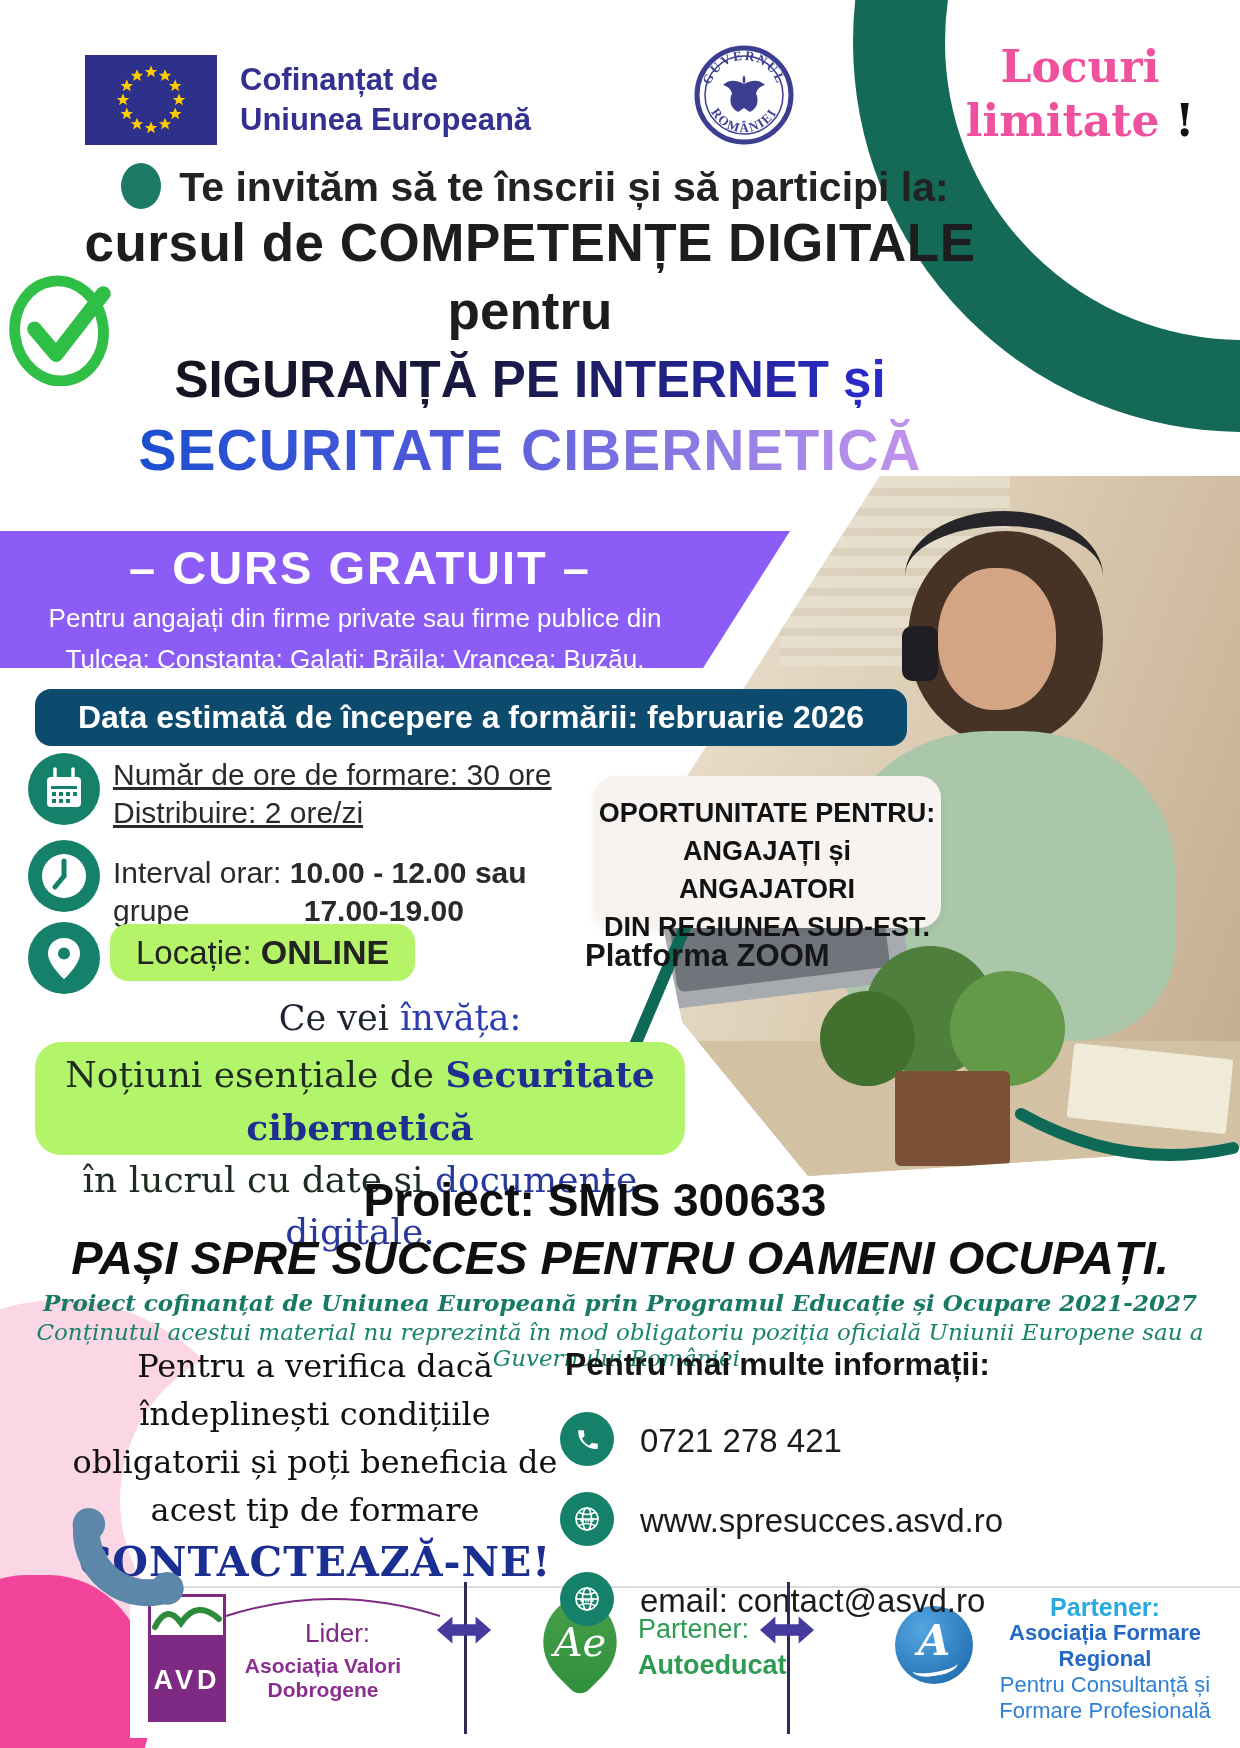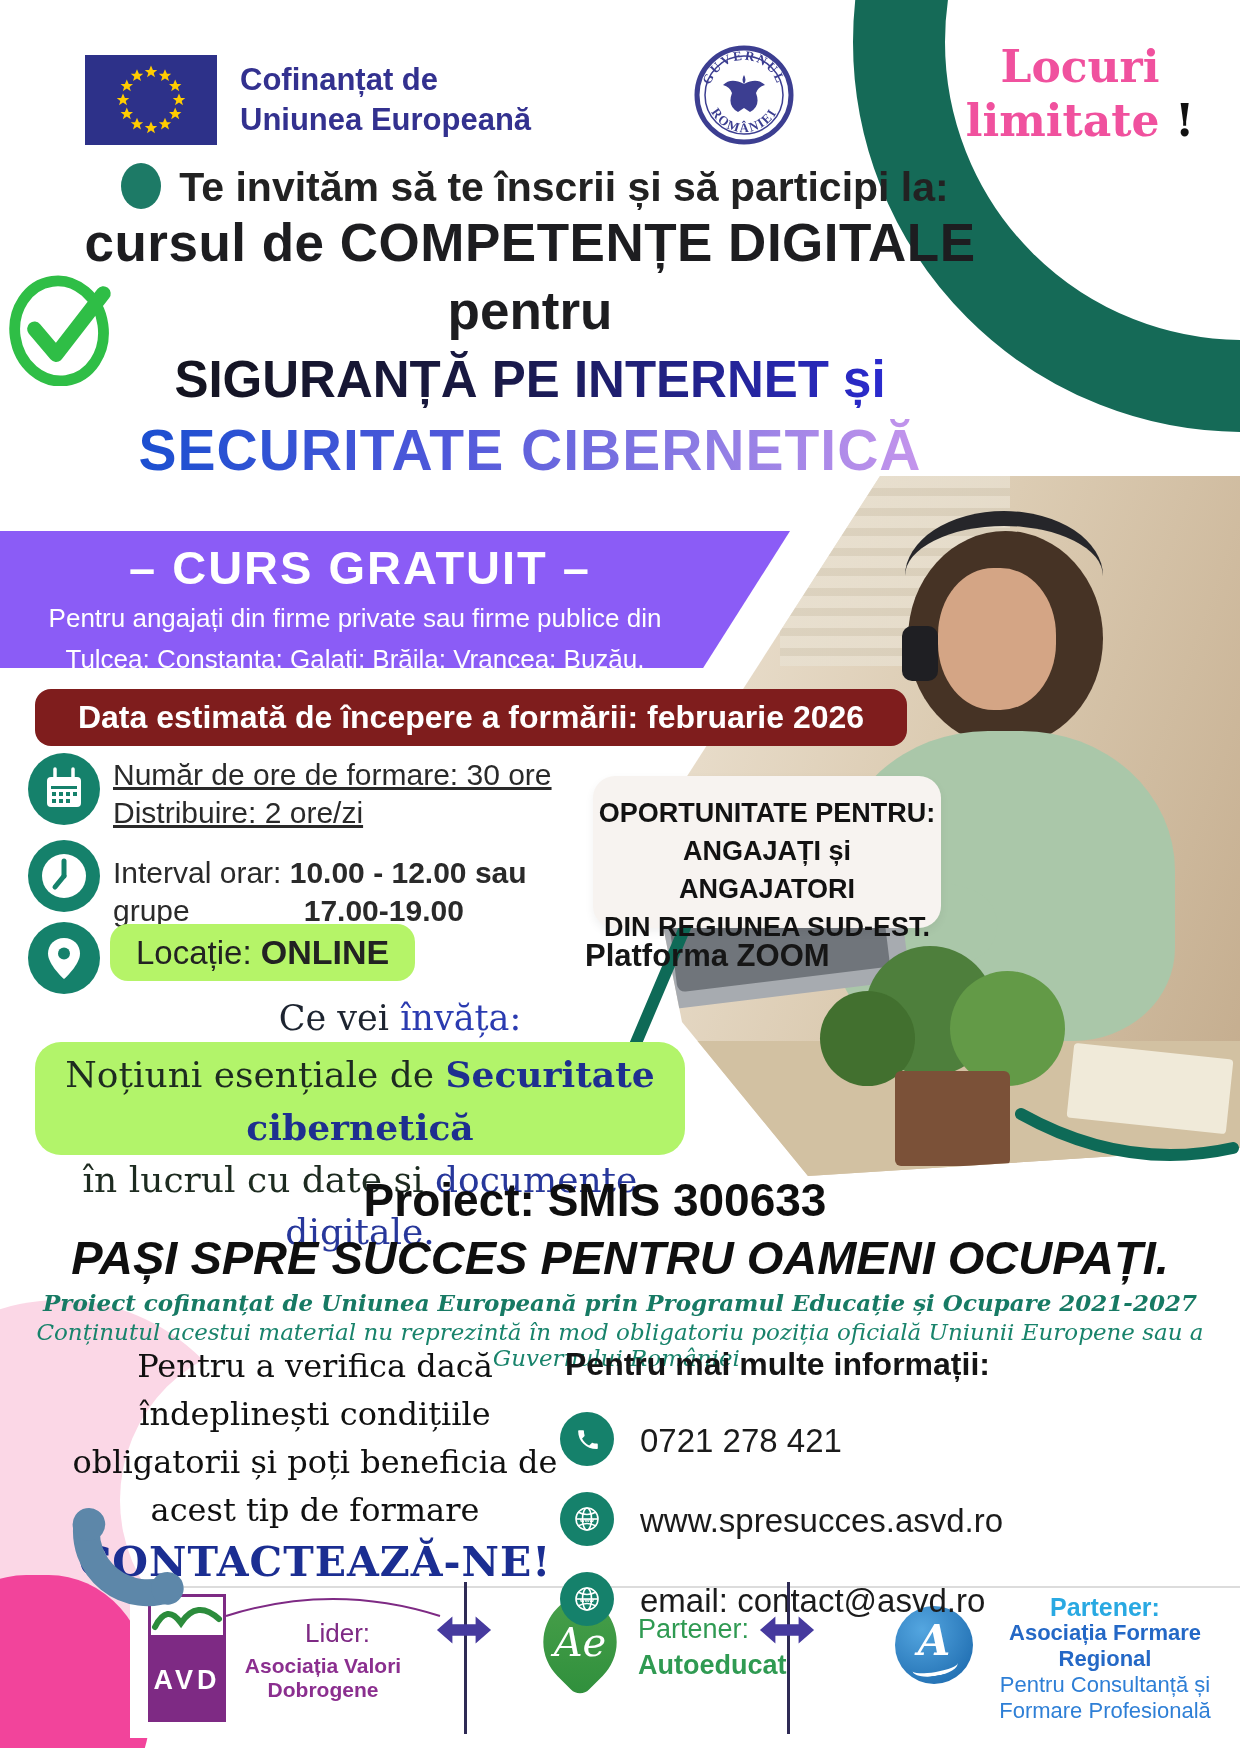--- a/index.html
+++ b/index.html
@@ -46,21 +46,21 @@
   .curve-svg{left:1015px;top:1100px;z-index:2;}
 
   
   .free-banner{left:0;top:531px;width:790px;height:137px;background:#8b5cf6;z-index:2;
                clip-path:polygon(0 0,100% 0,89% 100%,0 100%);color:#fff;text-align:center;}
   .free-title{position:absolute;left:0;top:9px;width:720px;font-size:47px;font-weight:800;letter-spacing:2px;}
   .free-sub{position:absolute;left:10px;width:690px;font-size:26px;font-weight:400;}
   .fs1{top:72px;} .fs2{top:91px;margin-top:22px;}
 
   
-  .date-banner{left:35px;top:689px;width:872px;height:57px;background:#7f1d1d;border-radius:16px;
+  .date-banner{left:35px;top:689px;width:872px;height:57px;background:#0c4a6e;border-radius:16px;
                color:#fff;font-size:32px;font-weight:800;text-align:center;line-height:57px;
                white-space:nowrap;z-index:3;}
 
   
   .row-ic{left:28px;width:72px;height:72px;z-index:3;}
   .row-txt{left:113px;font-size:30px;line-height:38px;color:#2a2a2a;z-index:3;}
   .b{font-weight:800;}
   .pill{left:110px;top:924px;background:#B5F468;border-radius:18px;padding:9px 26px;
         font-size:33px;color:#222;z-index:3;}
   .pill .b{font-size:34px;}

